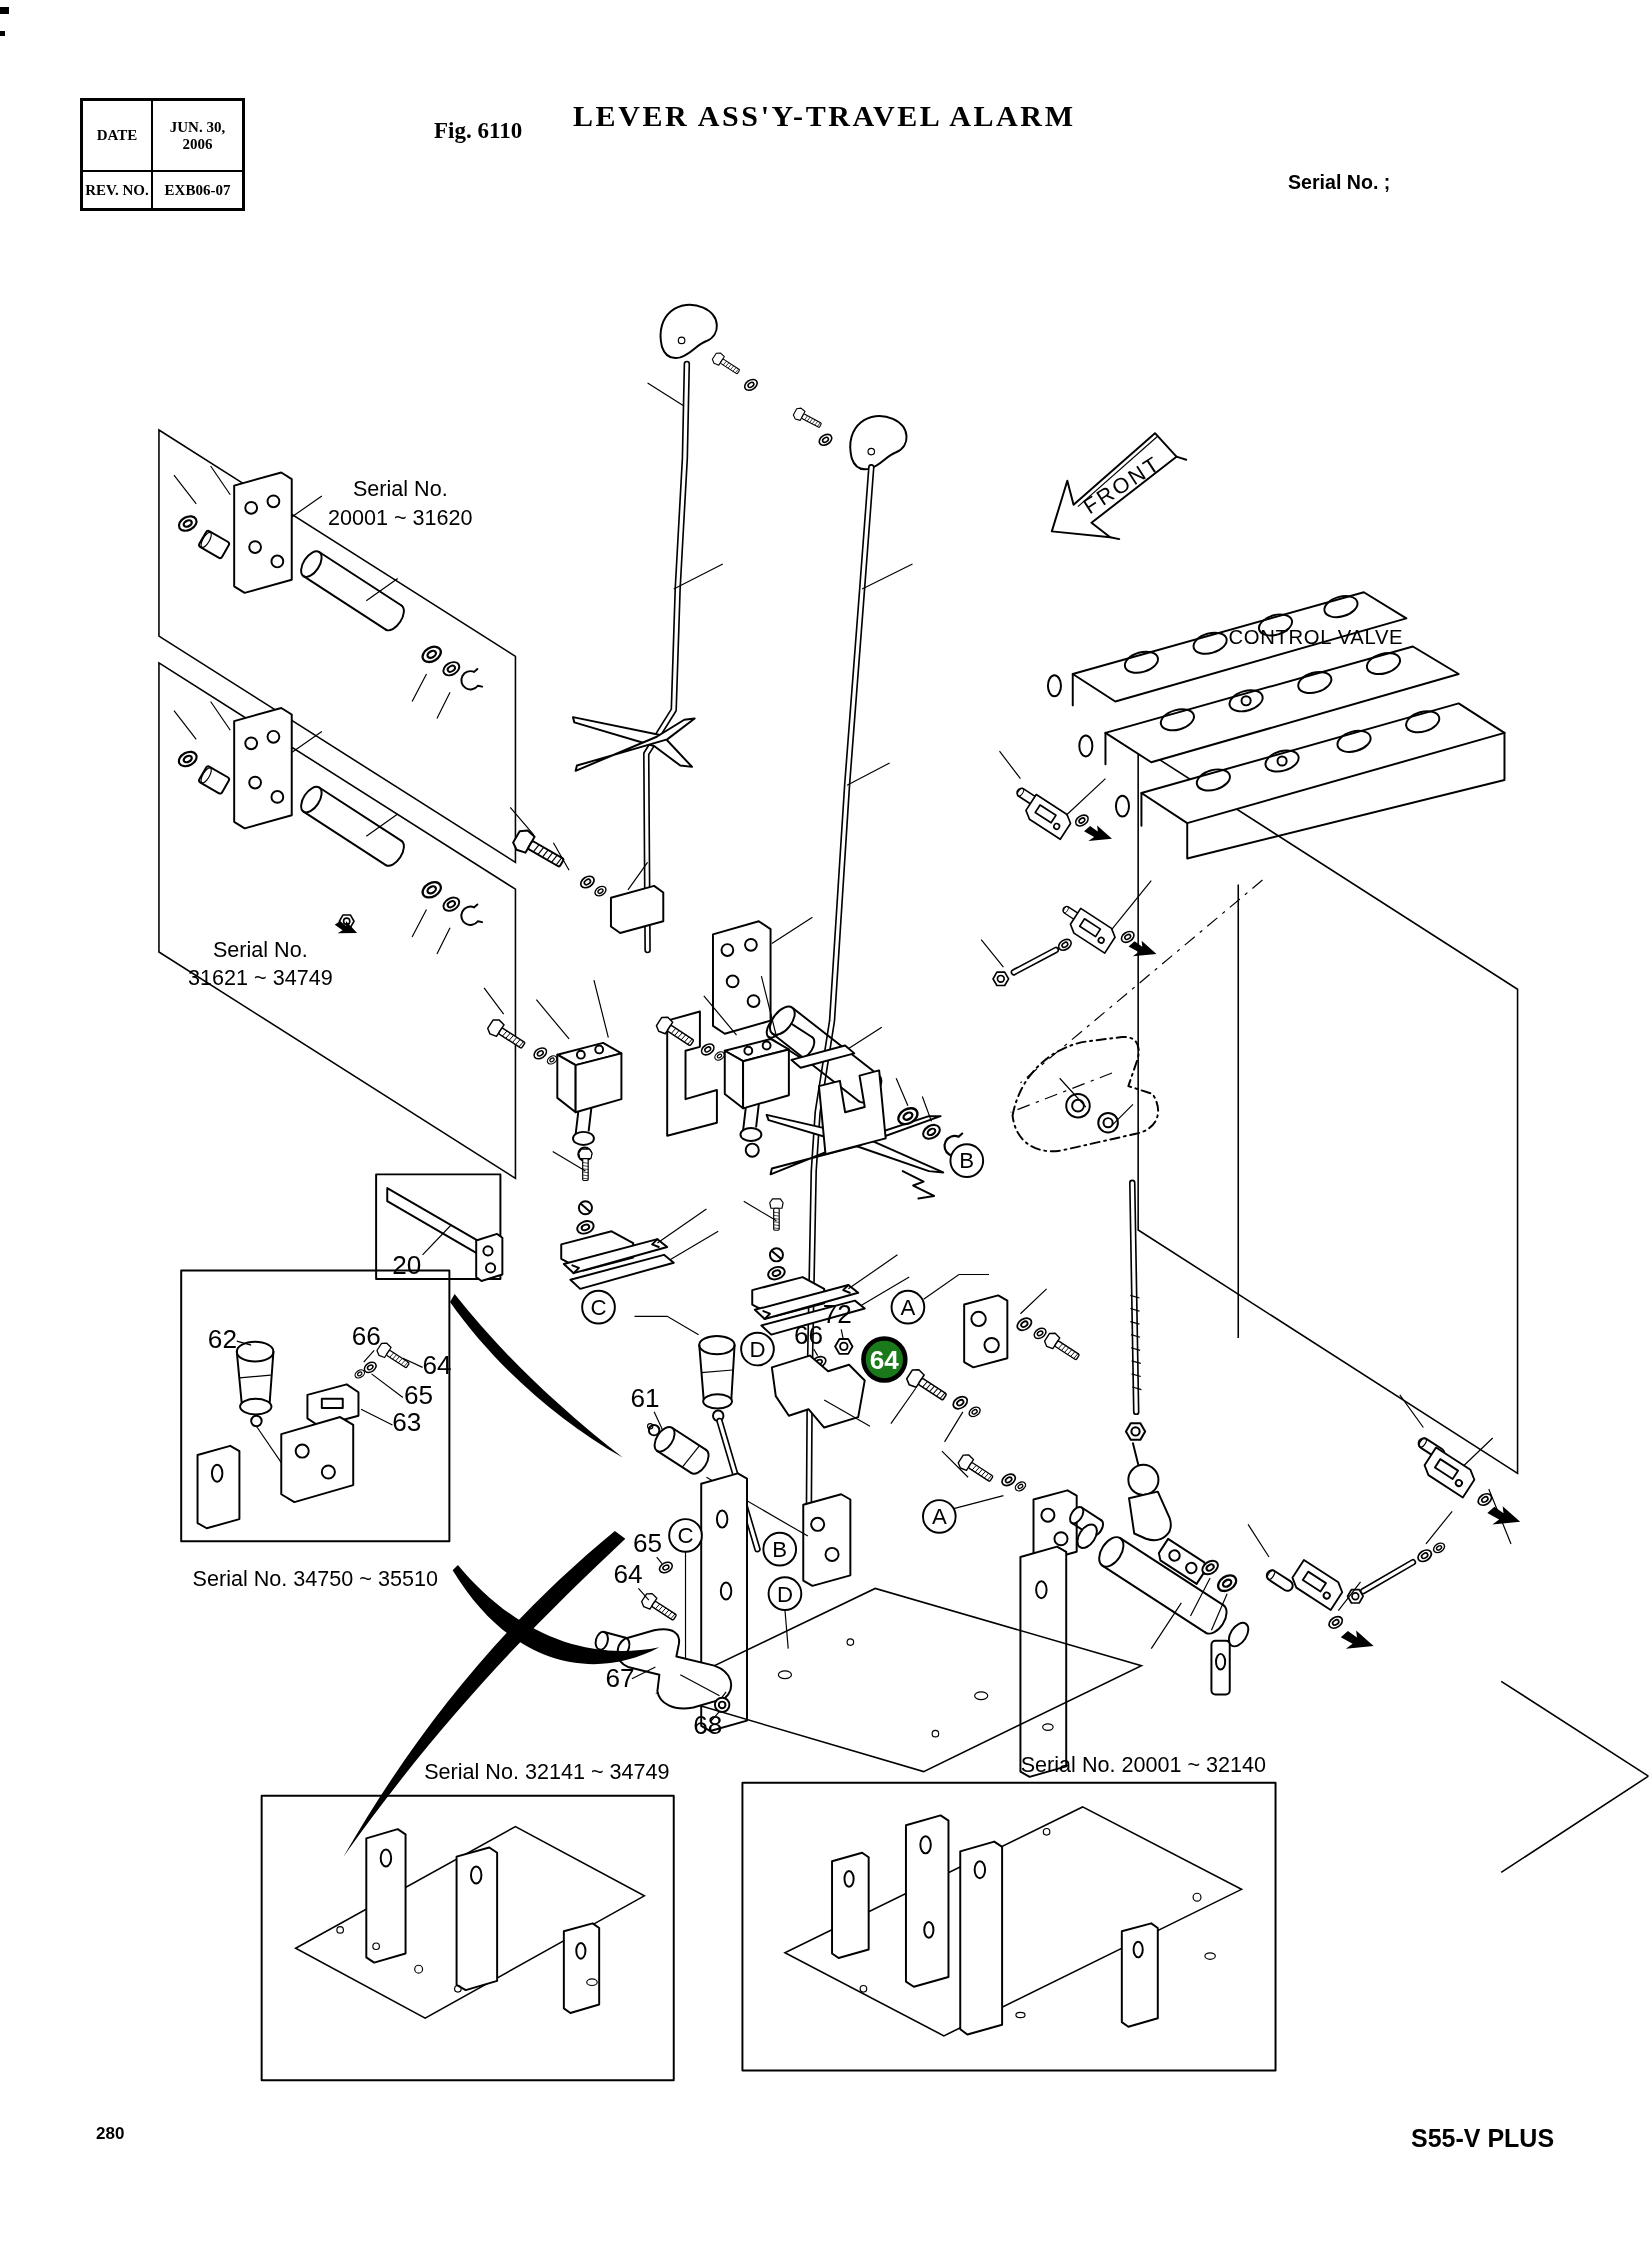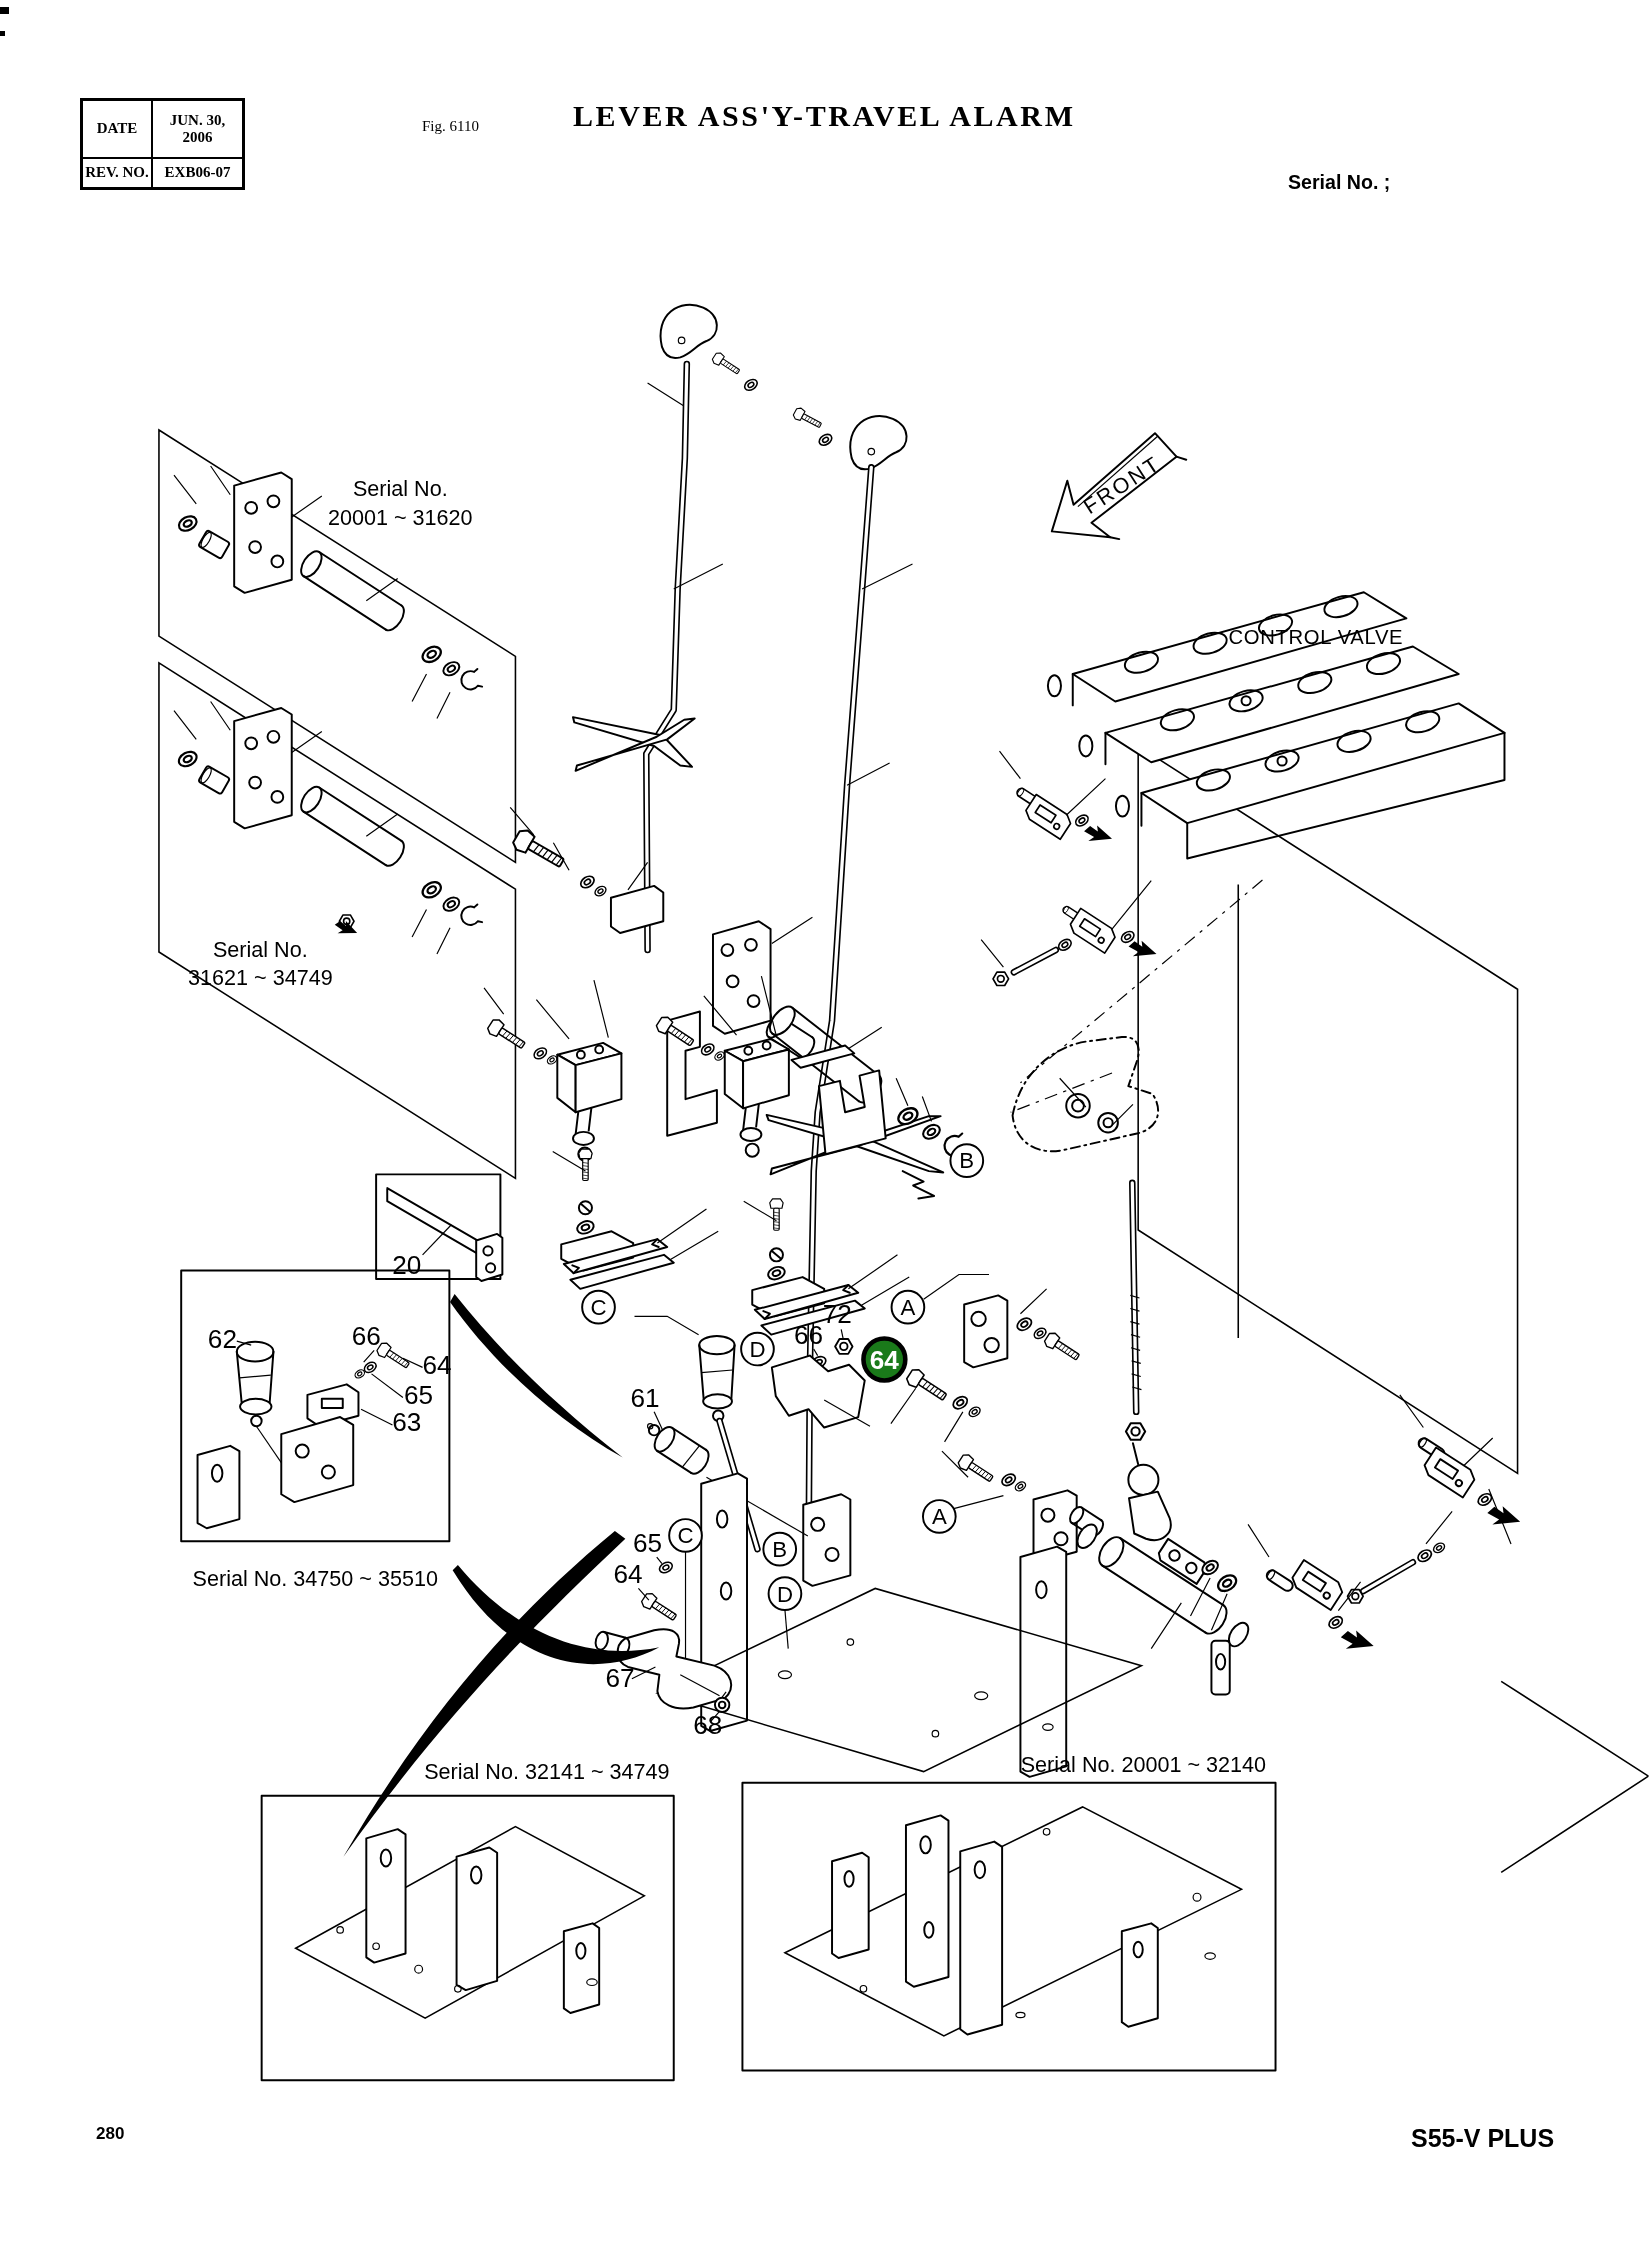--- a/index.html
+++ b/index.html
@@ -1,25 +1,25 @@
 <!DOCTYPE html>
 <html style="font-size:10.5px"><head>
 <meta charset="utf-8">
 <style>
   html,body{margin:0;padding:0;}
   body{width:1651px;height:2250px;background:#ffffff;position:relative;overflow:hidden;
        font-family:"Liberation Sans",sans-serif;color:#000;}
   
-  .info-table{position:absolute;left:80px;top:98px;width:165px;height:92px;
+  .info-table{position:absolute;left:80px;top:98px;width:165px;height:113px;
       border:3.3px solid #000;border-collapse:collapse;table-layout:fixed;}
   .info-table td{border:2px solid #000;text-align:center;vertical-align:middle;
       font-family:"Liberation Serif",serif;font-weight:bold;font-size:15px;padding:0;}
   .info-table .c1{width:68px;}
-  .fig-label{position:absolute;left:422px;top:118px;font-family:"Liberation Serif",serif;
-      font-weight:normal;font-size:15px;}
+  .fig-label{position:absolute;left:434px;top:118px;font-family:"Liberation Serif",serif;
+      font-weight:bold;font-size:23px;}
   .doc-title{position:absolute;left:573px;top:96px;font-family:"Liberation Serif",serif;
       font-weight:bold;font-size:30px;line-height:39px;letter-spacing:2.6px;white-space:nowrap;}
   .serial-note{position:absolute;left:1288px;top:171px;font-family:Liberation Sans, sans-serif;
       font-weight:bold;font-size:19.6px;}
   
   .page-num{position:absolute;left:96px;top:2124px;font-size:17px;font-weight:bold;}
   .model-name{position:absolute;left:1411px;top:2124px;font-size:25px;font-weight:bold;}
   
   .speck{position:absolute;background:#000;}
   

